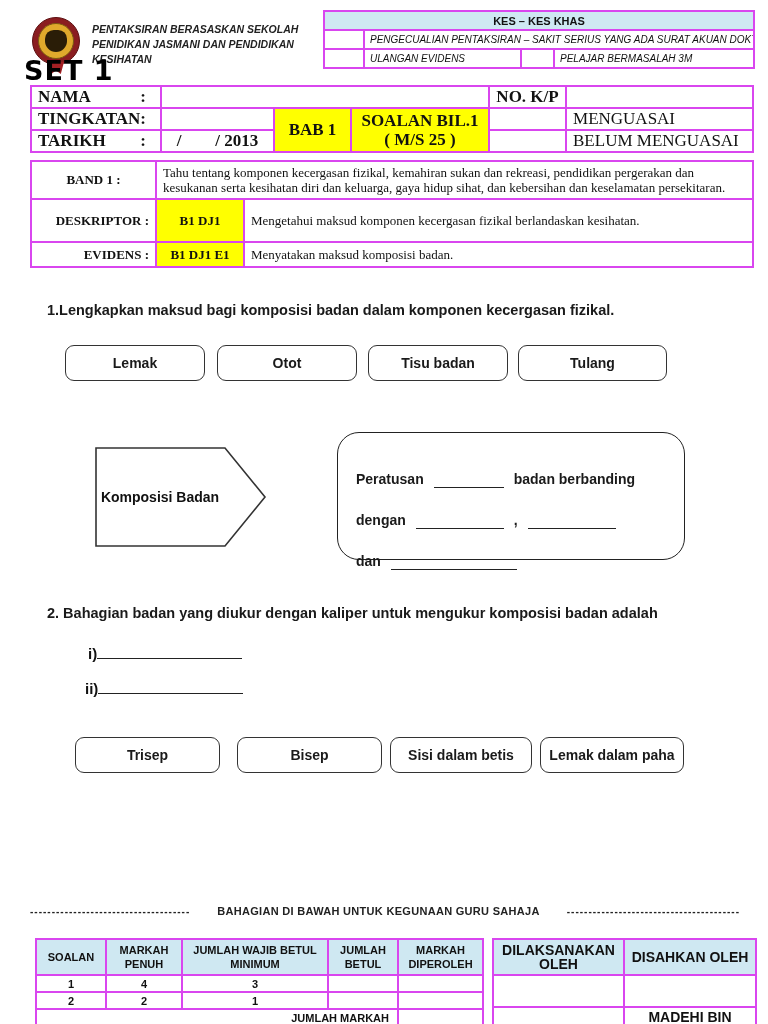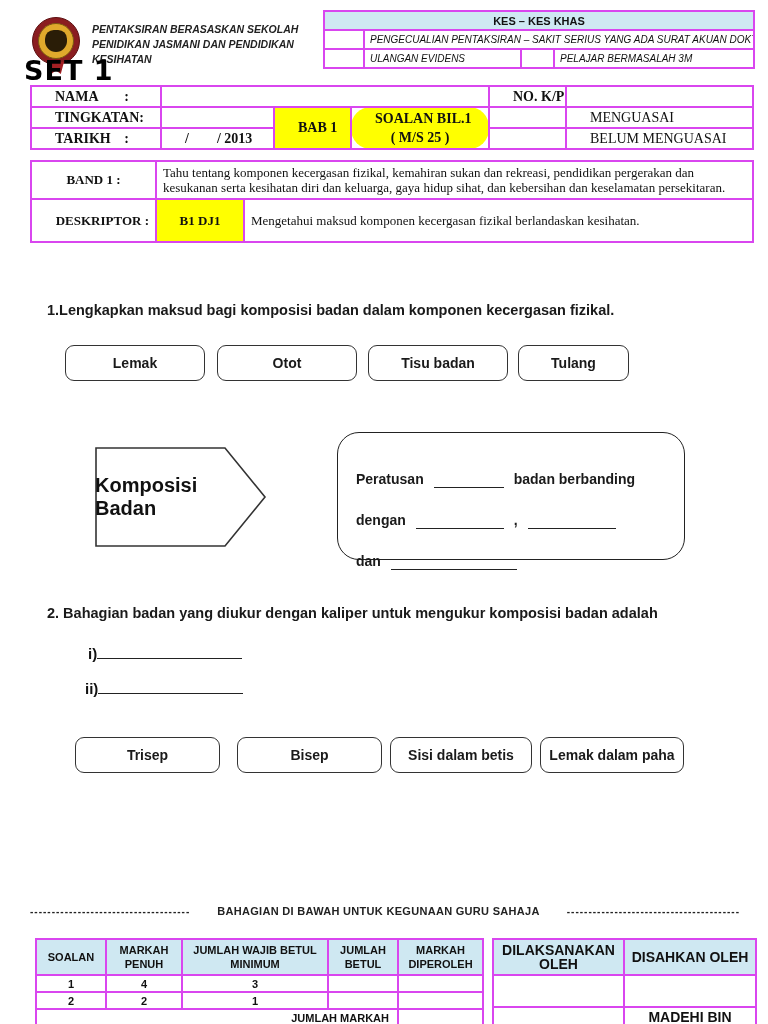--- a/index.html
+++ b/index.html
@@ -58,27 +58,27 @@
     white-space: nowrap;
   }
   .kes-table .title {
     font-style: normal; font-weight: bold; text-align: center; font-size: 11px;
   }
 
   
   .student-table { left: 30px; top: 85px; }
   .student-table table { width: 722px; }
   .student-table td {
-    height: 21px; font-size: 14px; padding: 0 23px; white-space: nowrap;
+    height: 21px; font-size: 17px; padding: 0 6px; white-space: nowrap;
   }
   .lblcell { font-weight: bold; }
   .lblcell .flex { display: flex; justify-content: space-between; padding-right: 8px; }
   .center { text-align: center; }
   .bab-cell { font-weight: bold; font-size: 16px; text-align: center; }
-  .soalan-cell { font-weight: bold; font-size: 13.5px; text-align: center; line-height: 19px; border-radius: 20px; }
+  .soalan-cell { font-weight: bold; font-size: 13.5px; text-align: center; line-height: 19px; }
   .kp-cell { font-weight: bold; text-align: center; }
 
   
   .band-table { left: 30px; top: 160px; }
   .band-table table { width: 722px; }
   .band-table td { font-size: 13px; padding: 1px 6px; }
   .band-lbl { font-weight: bold; text-align: right; white-space: nowrap; margin-left: 24px; }
   .band-code { font-weight: bold; text-align: center; font-size: 14px; }
   .band-desc { font-size: 11.5px; line-height: 15px; }
 
@@ -98,21 +98,21 @@
     display: inline-block; border-bottom: 1.6px solid #222;
     height: 14px; vertical-align: baseline;
   }
 
   
   .arrow-shape { left: 95px; top: 445px; width: 172px; height: 104px; }
   .arrow-shape svg { display: block; }
   .arrow-label {
     position: absolute; left: 0; top: 0; width: 130px; height: 104px;
     display: flex; align-items: center; justify-content: center;
-    font-family: "Liberation Sans", sans-serif; font-weight: bold; font-size: 20px;
+    font-family: "Liberation Sans", sans-serif; font-weight: bold; font-size: 14px;
   }
   .answer-box {
     left: 337px; top: 432px; width: 348px; height: 128px;
     border: 1.6px solid #222; border-radius: 22px; background: #fff;
     padding: 14px 18px;
     font-family: "Liberation Sans", sans-serif; font-weight: bold; font-size: 14px;
     color: #1a1a1a;
   }
   .answer-box .line { height: 41px; display: flex; align-items: flex-end; gap: 10px; }
   .answer-box .line span { line-height: 18px; }
@@ -257,30 +257,35 @@
     <tbody>
         <tr style="height:38px">
       <td class="band-lbl" style="text-align:center">BAND 1 :</td>
       <td colspan="2" class="band-desc">Tahu tentang komponen kecergasan fizikal, kemahiran sukan dan rekreasi, pendidikan pergerakan dan kesukanan serta kesihatan diri dan keluarga, gaya hidup sihat, dan kebersihan dan keselamatan persekitaran.</td>
     </tr>
     <tr style="height:43px">
       <td class="band-lbl">DESKRIPTOR :</td>
       <td class="band-code yellow">B1 DJ1</td>
       <td>Mengetahui maksud komponen kecergasan fizikal berlandaskan kesihatan.</td>
     </tr>
+    <tr style="height:25px">
+      <td class="band-lbl">EVIDENS :</td>
+      <td class="band-code yellow">B1 DJ1 E1</td>
+      <td>Menyatakan maksud komposisi  badan.</td>
+    </tr>
   </tbody>
     </table>
 </div>
 
 <div class="abs q-text" style="left:47px; top:302px;">1.Lengkapkan maksud  bagi komposisi badan dalam komponen kecergasan fizikal.</div>
 
 <div class="opt-box" style="left:65px;  top:345px; width:140px;">Lemak</div>
 <div class="opt-box" style="left:217px; top:345px; width:140px;">Otot</div>
 <div class="opt-box" style="left:368px; top:345px; width:140px;">Tisu badan</div>
-<div class="opt-box" style="left:518px; top:345px; width:111px;">Tulang</div>
+<div class="opt-box" style="left:518px; top:345px; width:149px;">Tulang</div>
 
 <div class="abs arrow-shape">
   <svg width="172" height="104" viewBox="0 0 172 104">
     <polygon points="1,3 130,3 170,52 130,101 1,101" fill="#ffffff" stroke="#333" stroke-width="1.6"></polygon>
   </svg>
   <div class="arrow-label">Komposisi Badan</div>
 </div>
 
 <div class="abs answer-box">
   <div class="line">

